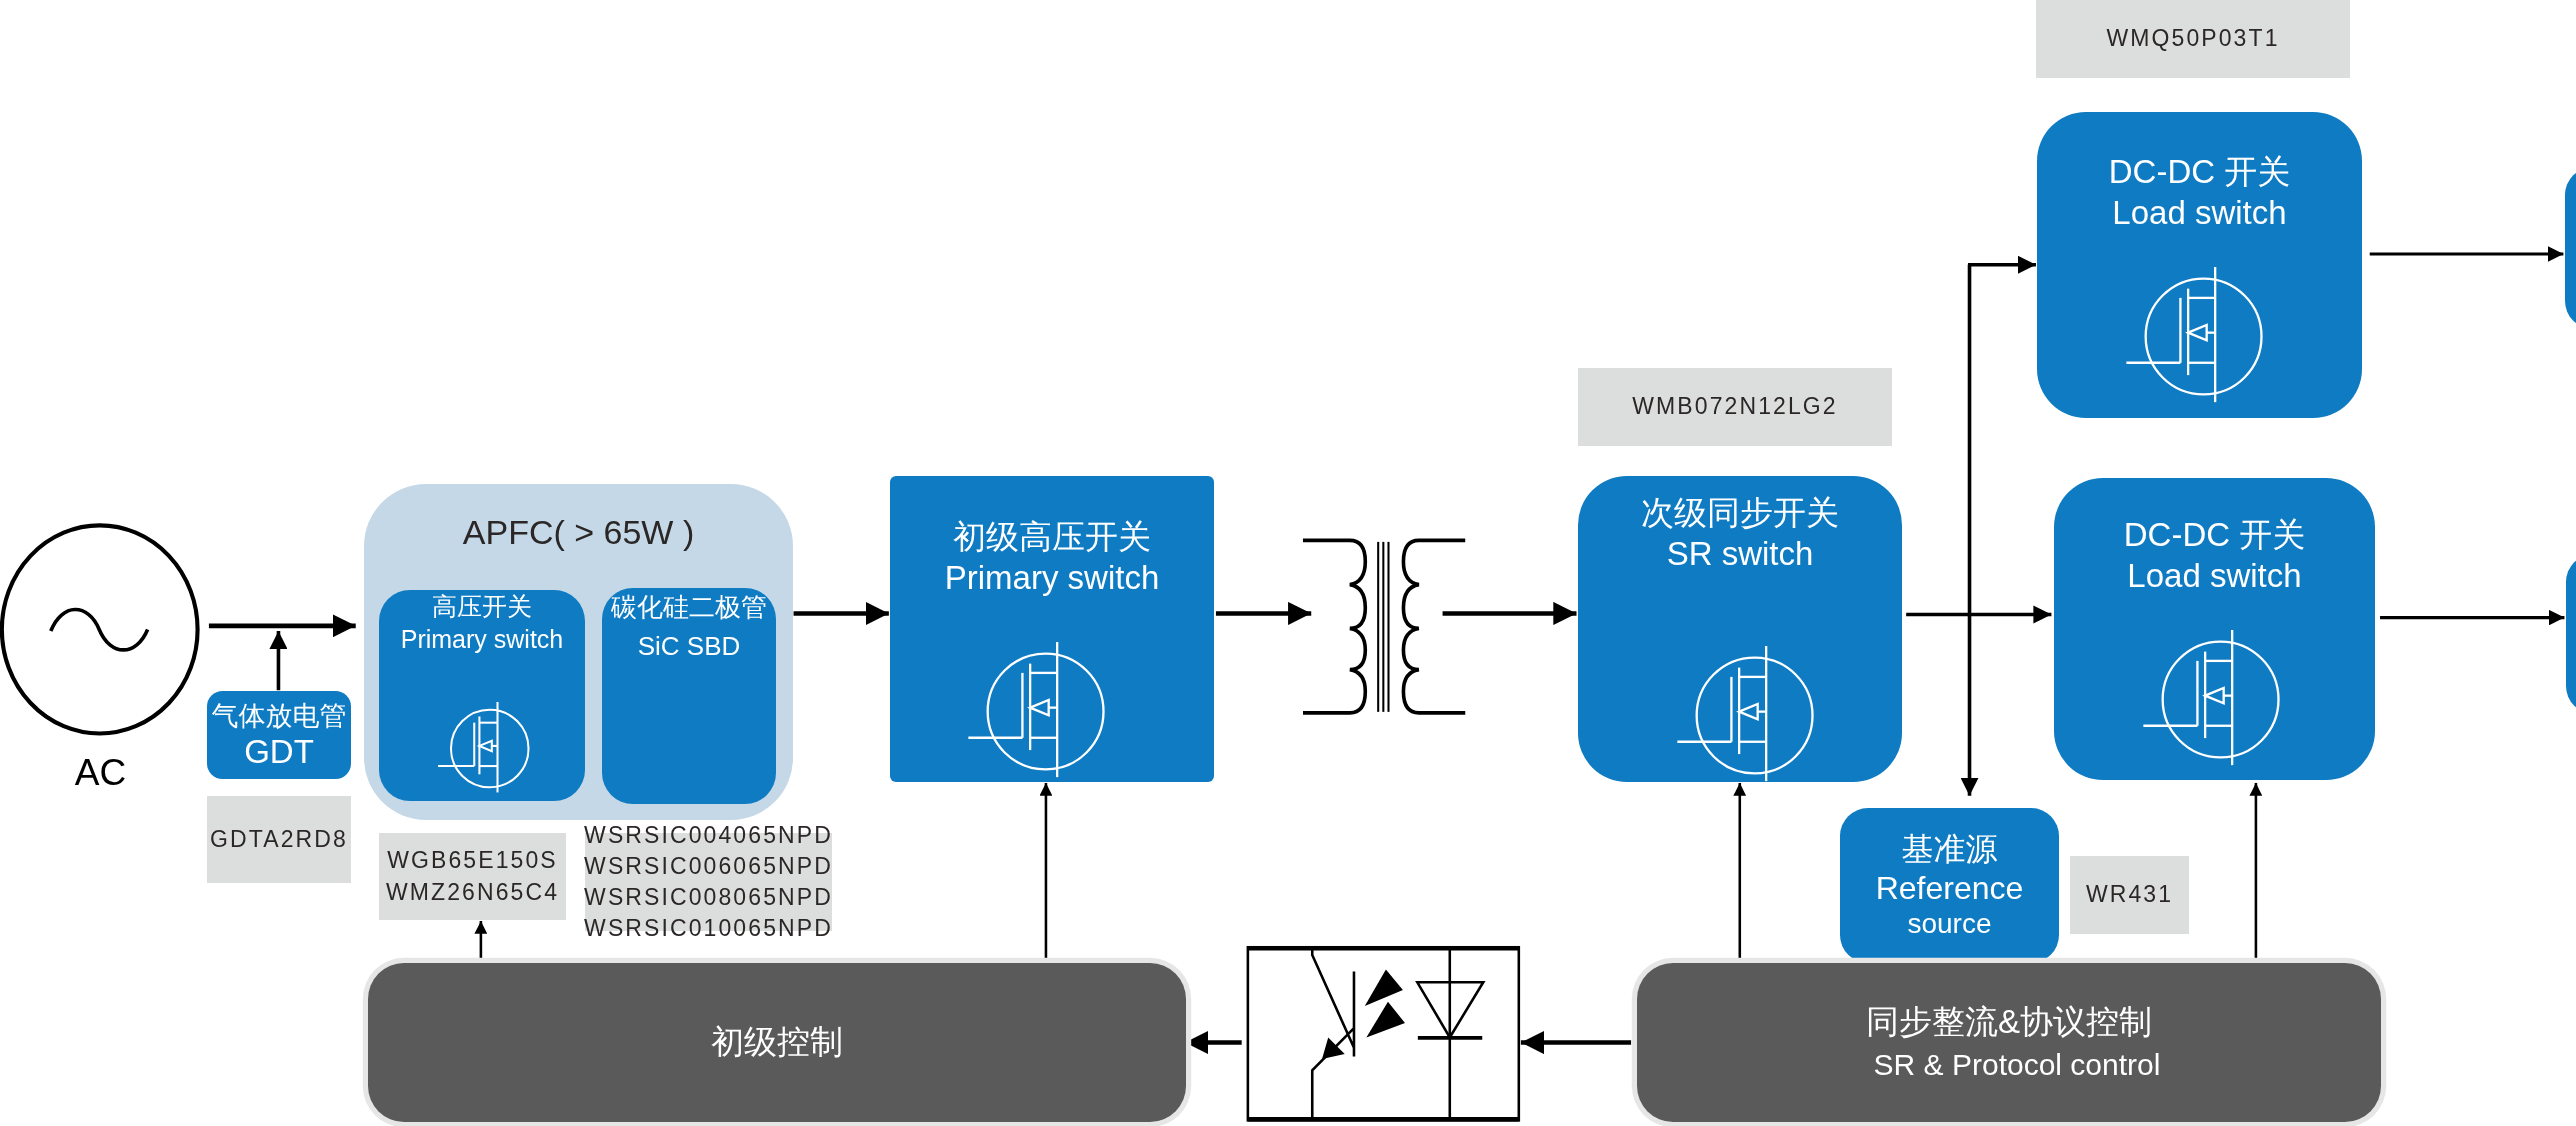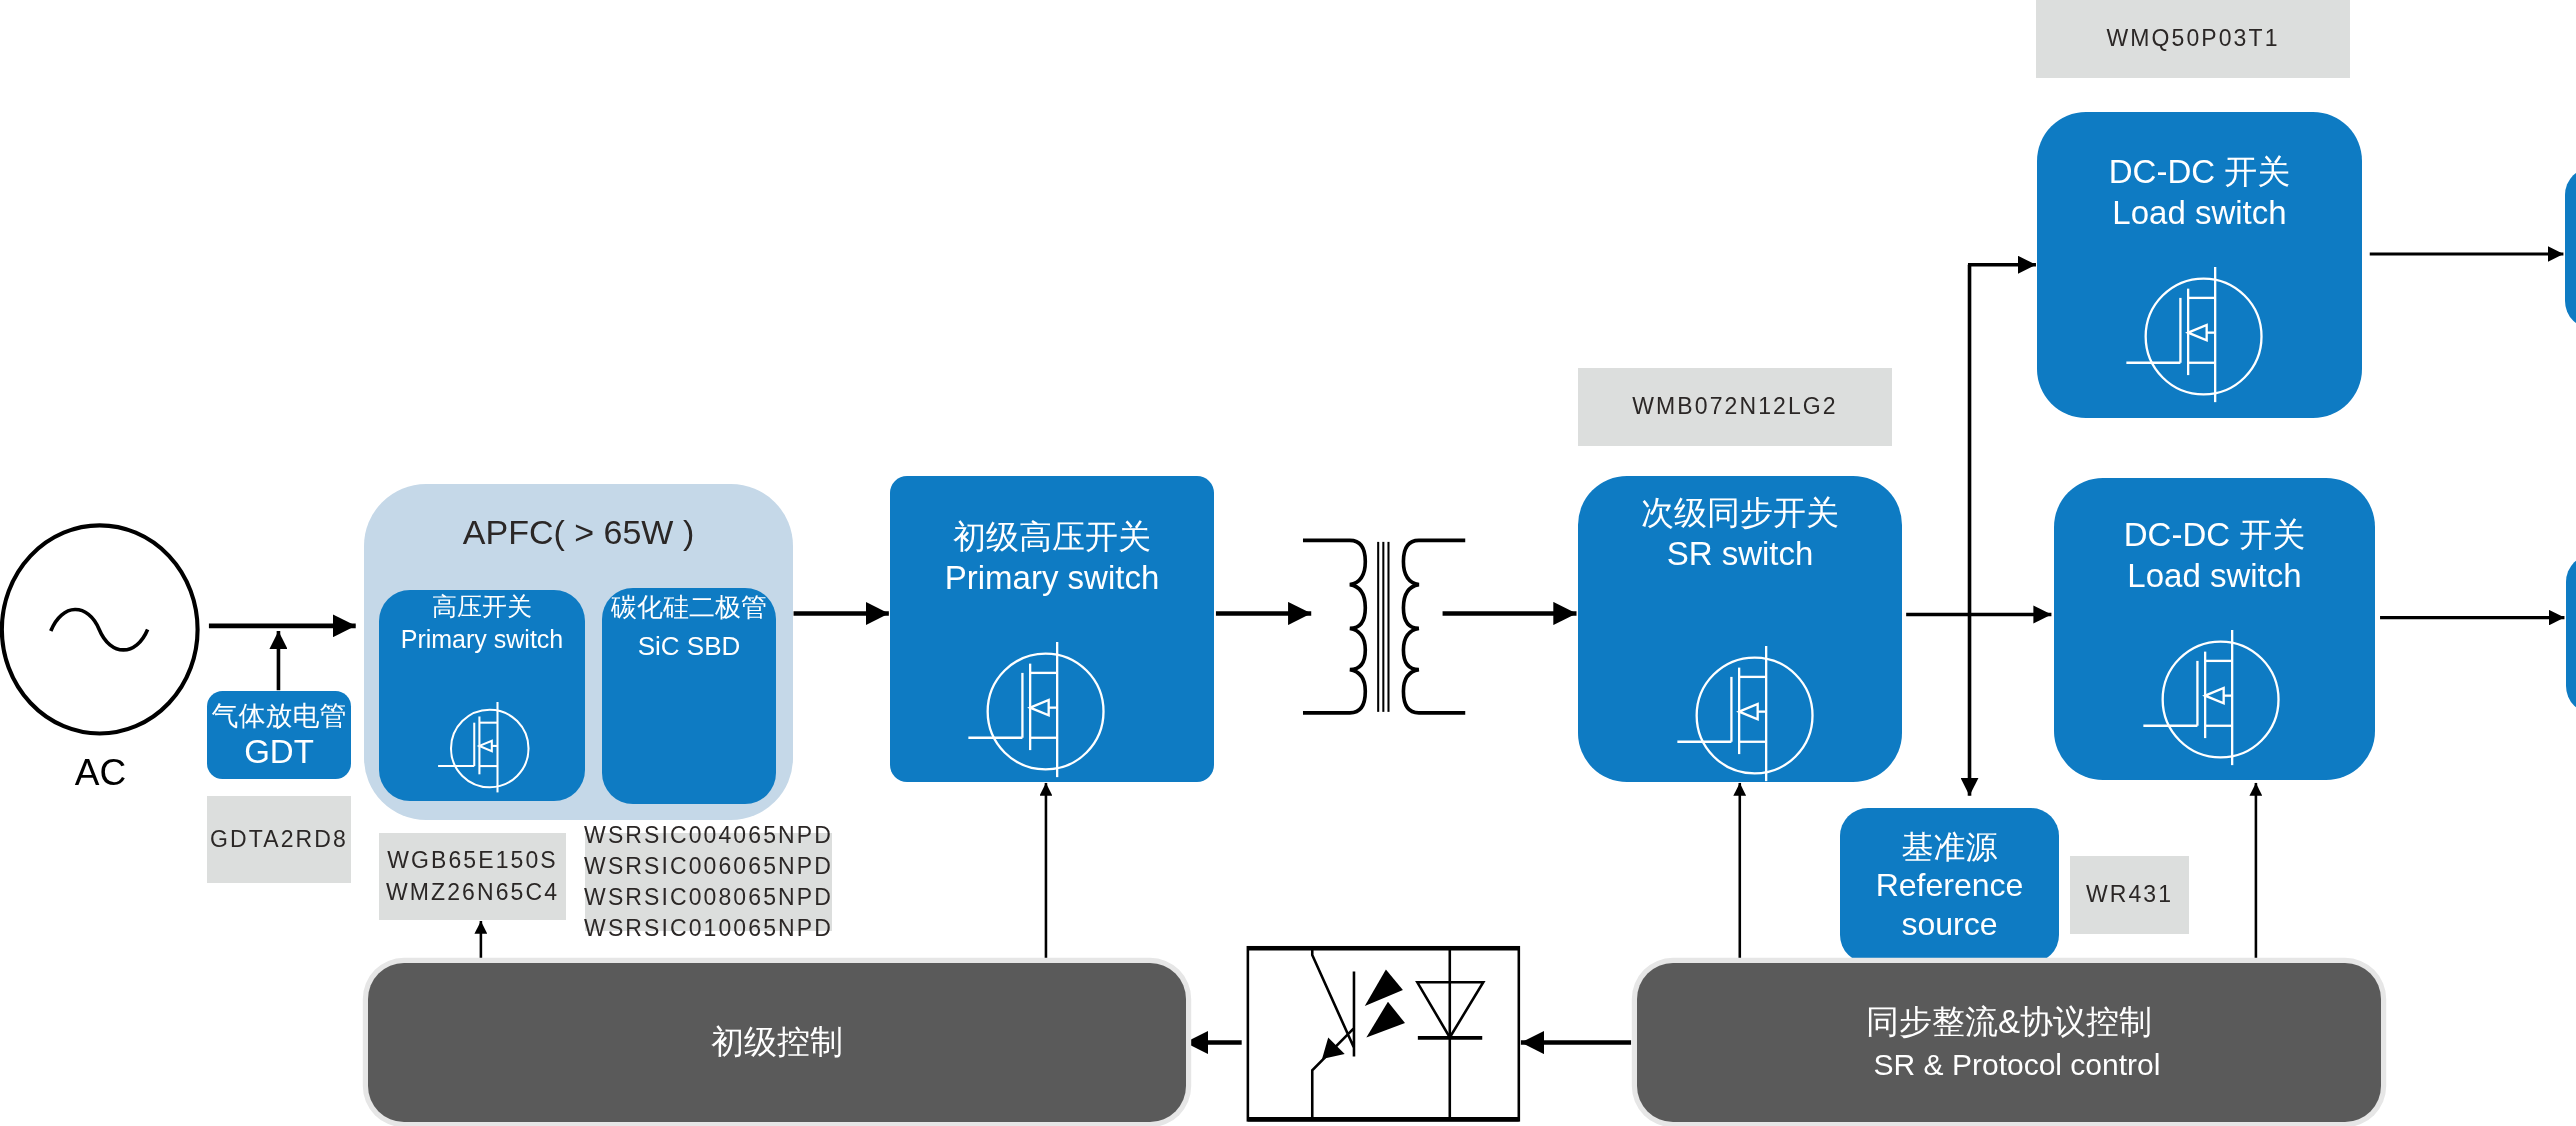--- a/index.html
+++ b/index.html
@@ -124,21 +124,21 @@
   <div class="pn">WGB65E150S</div>
   <div class="pn">WMZ26N65C4</div>
 </div>
 <div class="abs gray" style="left:585px;top:833px;width:247px;height:98px;">
   <div class="pn">WSRSIC004065NPD</div>
   <div class="pn">WSRSIC006065NPD</div>
   <div class="pn">WSRSIC008065NPD</div>
   <div class="pn">WSRSIC010065NPD</div>
 </div>
 
-<div class="abs blue" style="left:890px;top:476px;width:324px;height:306px;border-radius:17px;padding-top:40px;">
+<div class="abs blue" style="left:890px;top:476px;width:324px;height:306px;border-radius:6px;padding-top:40px;">
   <div class="t-cn">初级高压开关</div>
   <div class="t-en">Primary switch</div>
   <svg class="mos" style="left:77px;top:166px;" width="134" height="139" viewBox="0 0 170 180">
     <g stroke="#fff" stroke-width="3" fill="none">
       <circle cx="100" cy="90" r="75"></circle>
       <line x1="115" y1="0" x2="115" y2="175"></line>
         <line x1="115" y1="40" x2="80" y2="40"></line>
       <line x1="80" y1="28" x2="80" y2="140"></line>
         <line x1="70" y1="40" x2="70" y2="124"></line>
       <line x1="0" y1="124" x2="70" y2="124"></line>
@@ -205,21 +205,21 @@
         <line x1="80" y1="124" x2="115" y2="124"></line>
       <path d="M80,85 L104,75 L104,95 Z"></path>
         <line x1="104" y1="85" x2="115" y2="85"></line>
     </g>
   </svg>
 </div>
 
 <div class="abs blue" style="left:1840px;top:808px;width:219px;height:155px;border-radius:28px;justify-content:center;">
   <div style="font-size:32px;line-height:1.2;">基准源</div>
   <div style="font-size:32px;line-height:1.2;">Reference</div>
-  <div style="font-size:32px;line-height:1.2;">source</div>
+  <div style="font-size:28px;line-height:1.2;">source</div>
 </div>
 <div class="abs gray" style="left:2070px;top:856px;width:119px;height:78px;">
   <div class="pn">WR431</div>
 </div>
 
 <div class="abs blue" style="left:2565px;top:167px;width:323px;height:162px;border-radius:28px;justify-content:center;">
   
   
 </div>
 

